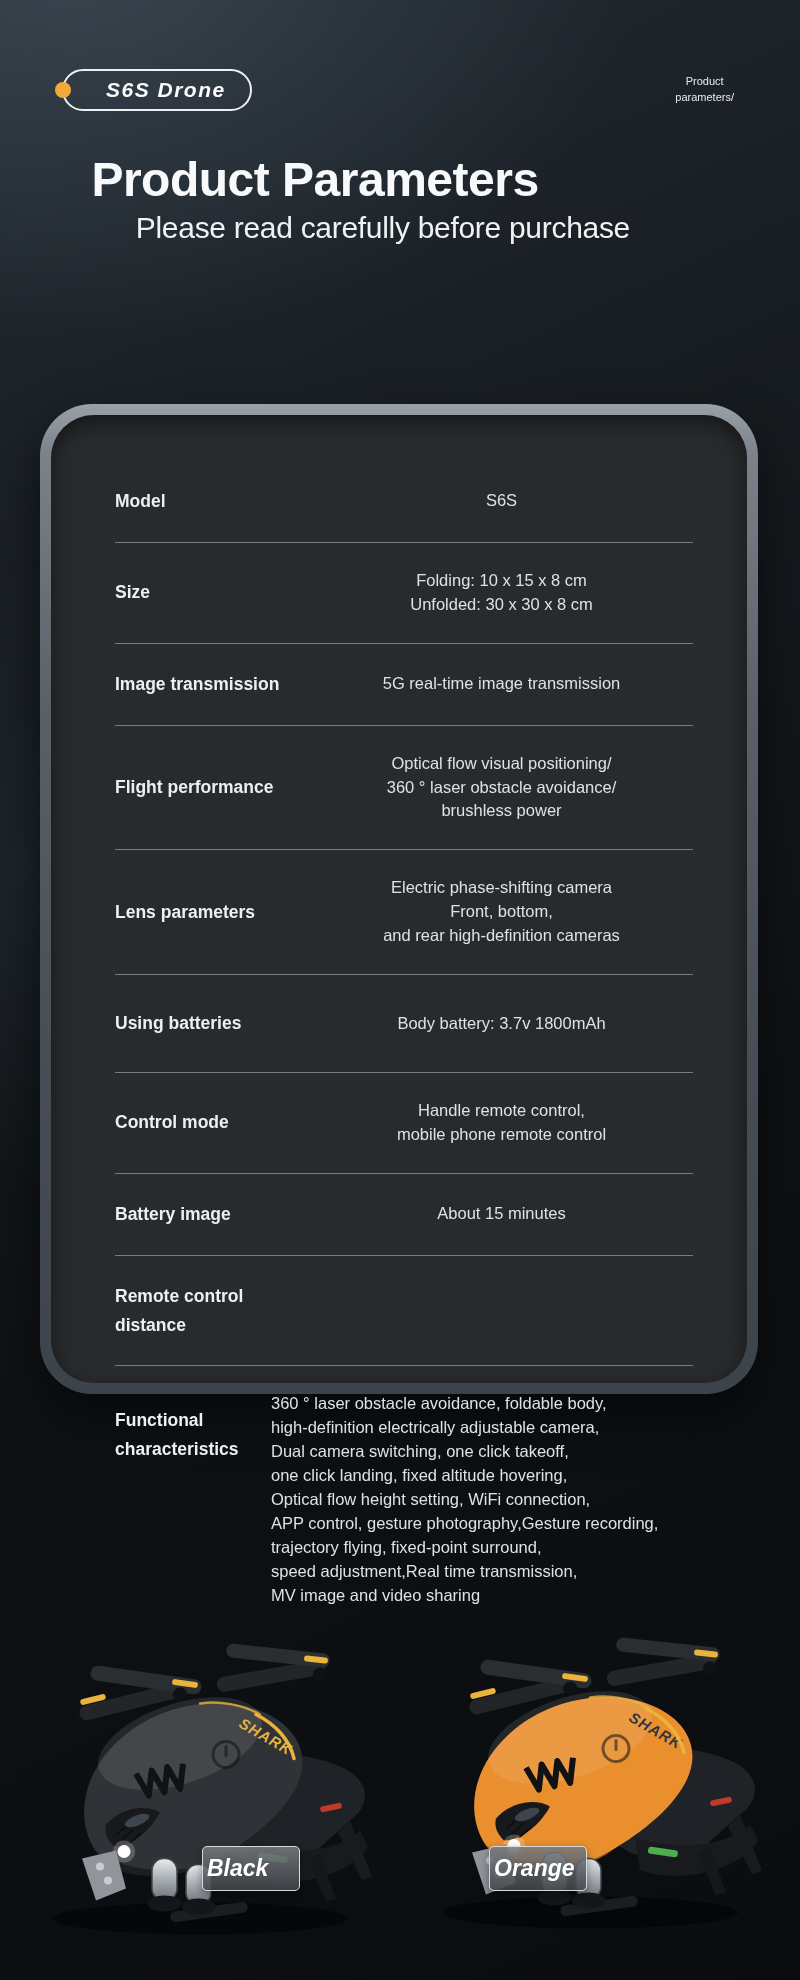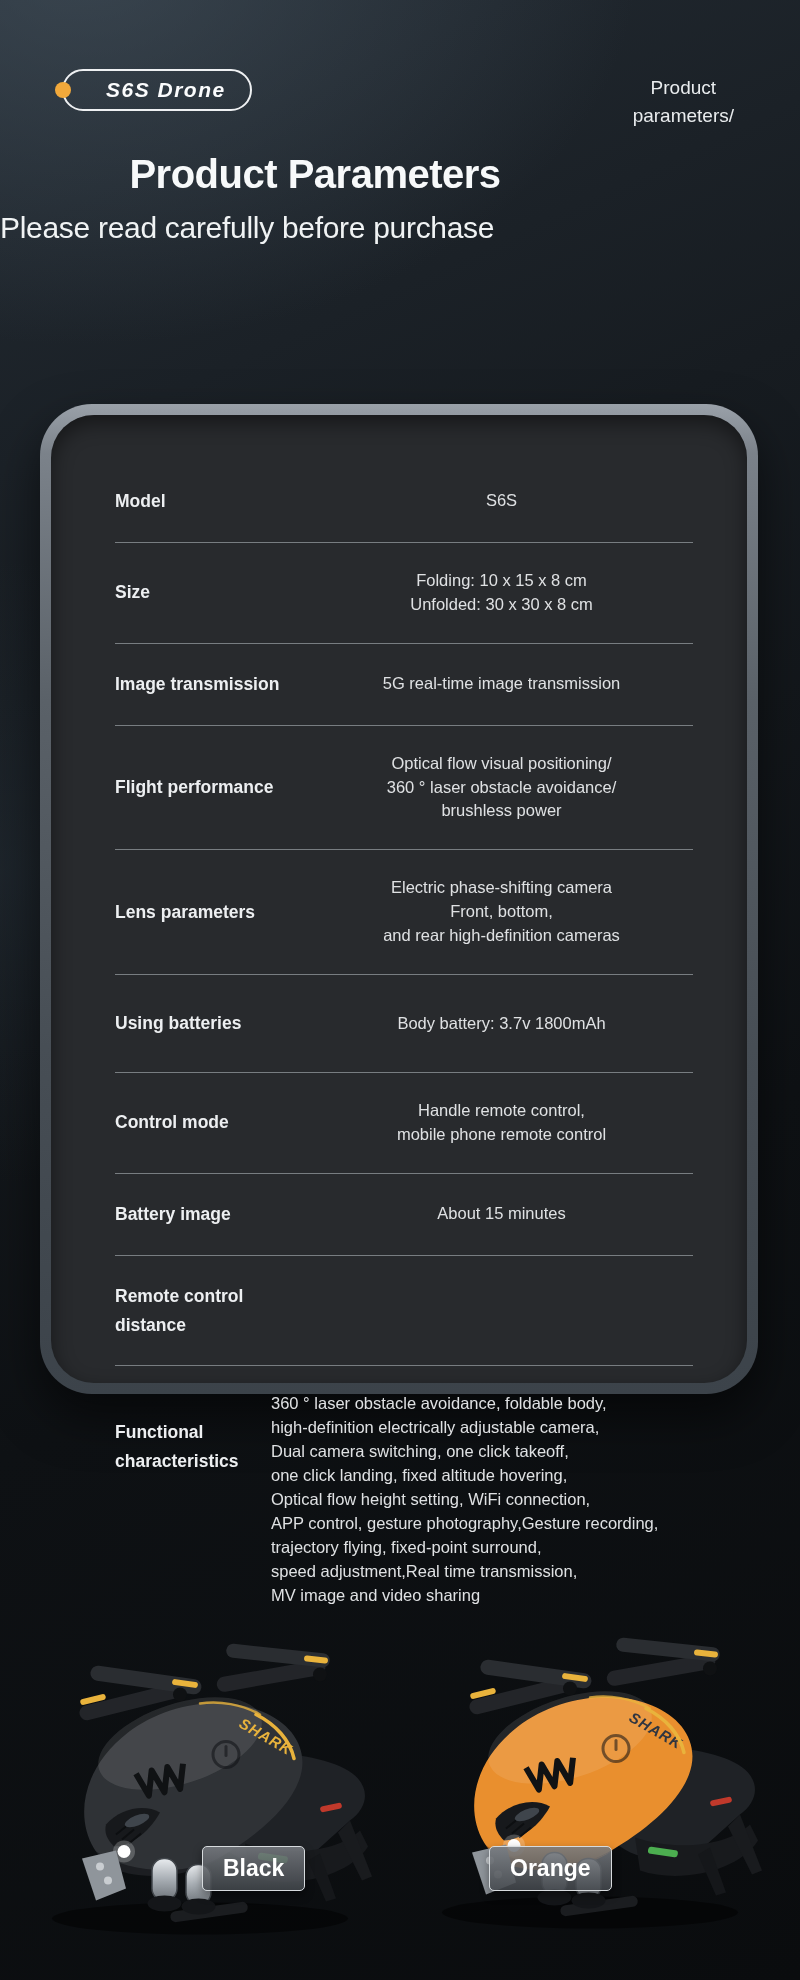--- a/index.html
+++ b/index.html
@@ -18,28 +18,28 @@
     display:flex;align-items:center;padding:0 24px 0 26px;
     border:2.5px solid #eef0f2;border-radius:999px;
   }
   .badge-dot{
     position:absolute;left:-9px;top:50%;transform:translateY(-50%);
     width:16px;height:16px;border-radius:50%;background:#f2a93b;
   }
   .badge-label{font-size:21px;font-weight:bold;font-style:italic;letter-spacing:1.5px;color:#fbfcfd;margin-left:16px;}
   .corner-note{
     position:absolute;right:66px;top:74px;text-align:center;
-    font-size:19px;line-height:1.45;color:#e9ecee;white-space:pre-line;
+    font-size:11px;line-height:1.45;color:#e9ecee;white-space:pre-line;
   }
   .page-title{
     position:absolute;left:0;top:152px;width:630px;text-align:center;
-    font-size:40px;font-weight:bold;letter-spacing:-0.5px;color:#f7f9fa;
+    font-size:48px;font-weight:bold;letter-spacing:-0.5px;color:#f7f9fa;
   }
   .page-subtitle{
-    position:absolute;left:0;top:211px;width:630px;text-align:left;
+    position:absolute;left:0;top:211px;width:630px;text-align:right;
     font-size:30px;font-weight:normal;letter-spacing:-0.3px;color:#f0f3f4;
   }
 
   
   .spec-card{
     position:absolute;left:40px;top:404px;width:718px;height:990px;box-sizing:border-box;
     border-radius:52px;padding:11px;
     background:linear-gradient(180deg,#9aa1a9 0%,#7b828a 5%,#5a6168 30%,#474e55 65%,#3c434a 100%);
     box-shadow:0 22px 48px rgba(0,0,0,0.55);
   }
@@ -53,34 +53,35 @@
     border-bottom:1px solid rgba(186,193,199,0.55);
   }
   .row:last-child{border-bottom:none;}
   .row-batteries{padding:34px 0;}
   .row-label{
     flex:none;width:195px;font-size:17.5px;font-weight:bold;color:#edeff1;line-height:1.65;
   }
   .row-value{
     flex:1;text-align:center;font-size:16.5px;color:#dfe1e3;line-height:1.45;white-space:pre-line;
   }
-  .row-func .row-label{width:150px;align-self:flex-start;margin-top:26px;}
+  .row-func .row-label{width:150px;align-self:flex-start;margin-top:14px;}
   .row-func .row-value{text-align:left;padding-left:6px;}
 
   
   .variant{position:absolute;width:360px;height:345px;}
   .variant-0{left:20px;top:1606px;}
   .variant-1{left:410px;top:1600px;}
   .drone-svg{width:100%;height:100%;display:block;}
   .color-chip{
     position:absolute;box-sizing:border-box;text-align:left;
-    padding:8px 20px;min-width:98px;border-radius:5px;
+    padding:8px 4px;min-width:98px;border-radius:5px;
     background:linear-gradient(180deg,rgba(118,122,127,0.88),rgba(66,70,75,0.88));
     border:1px solid #d7dbde;color:#ffffff;font-size:23px;font-weight:bold;
     box-shadow:0 4px 10px rgba(0,0,0,0.4);
+    font-style:italic;
   }
   .chip-0{left:202px;top:1846px;}
   .chip-1{left:489px;top:1846px;}
   .defs-holder{position:absolute;width:0;height:0;overflow:hidden;}
 </style>
 </head>
 <body>
 
 <div class="page">
 

